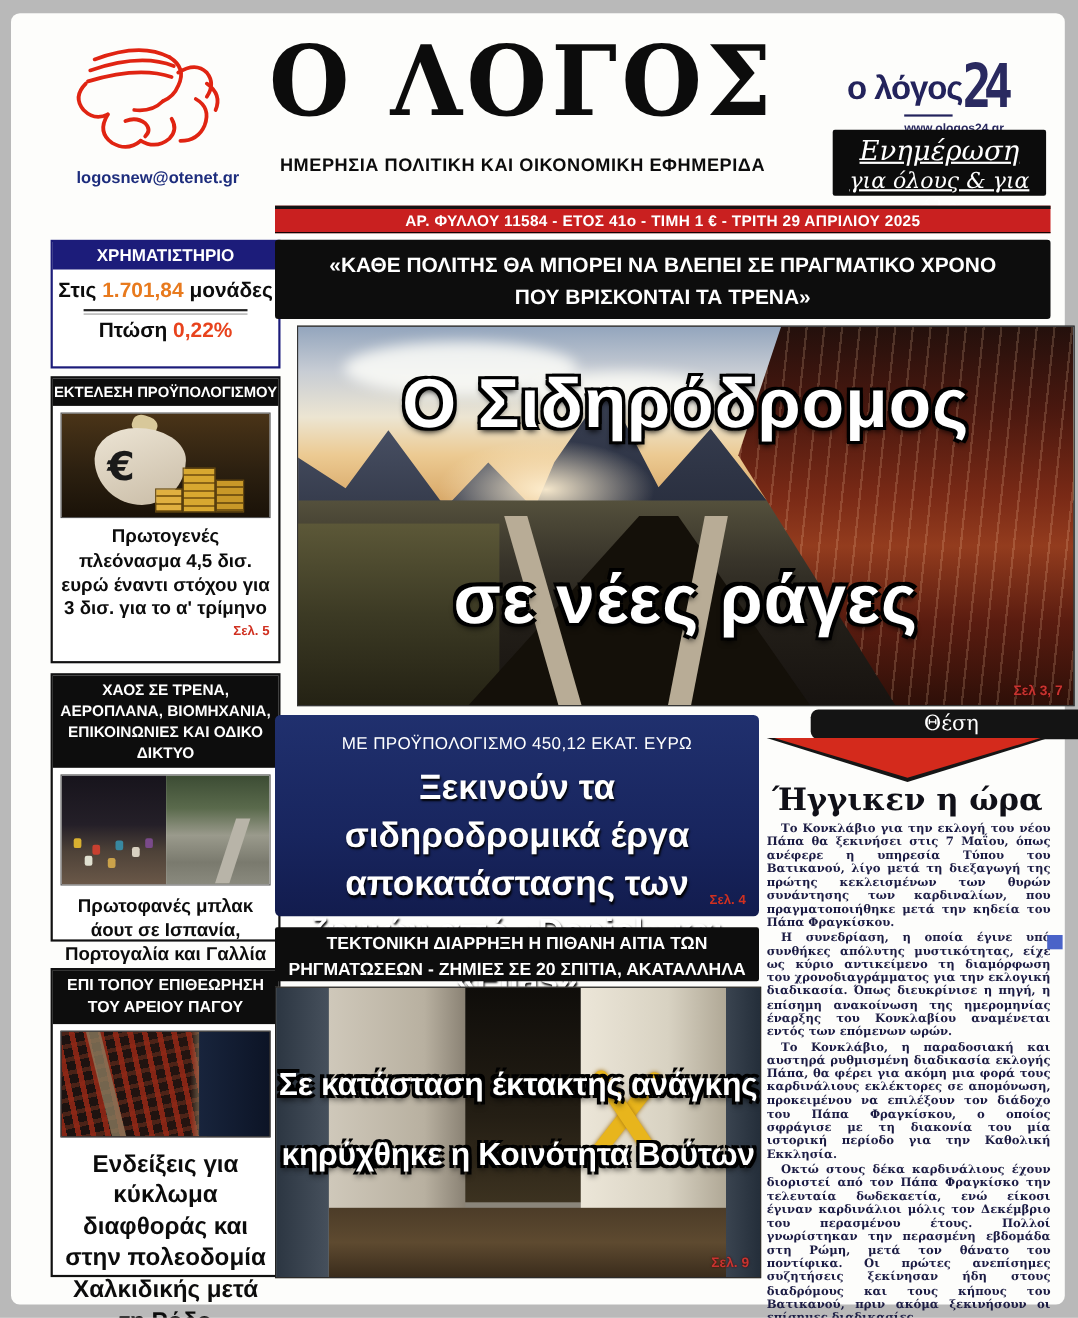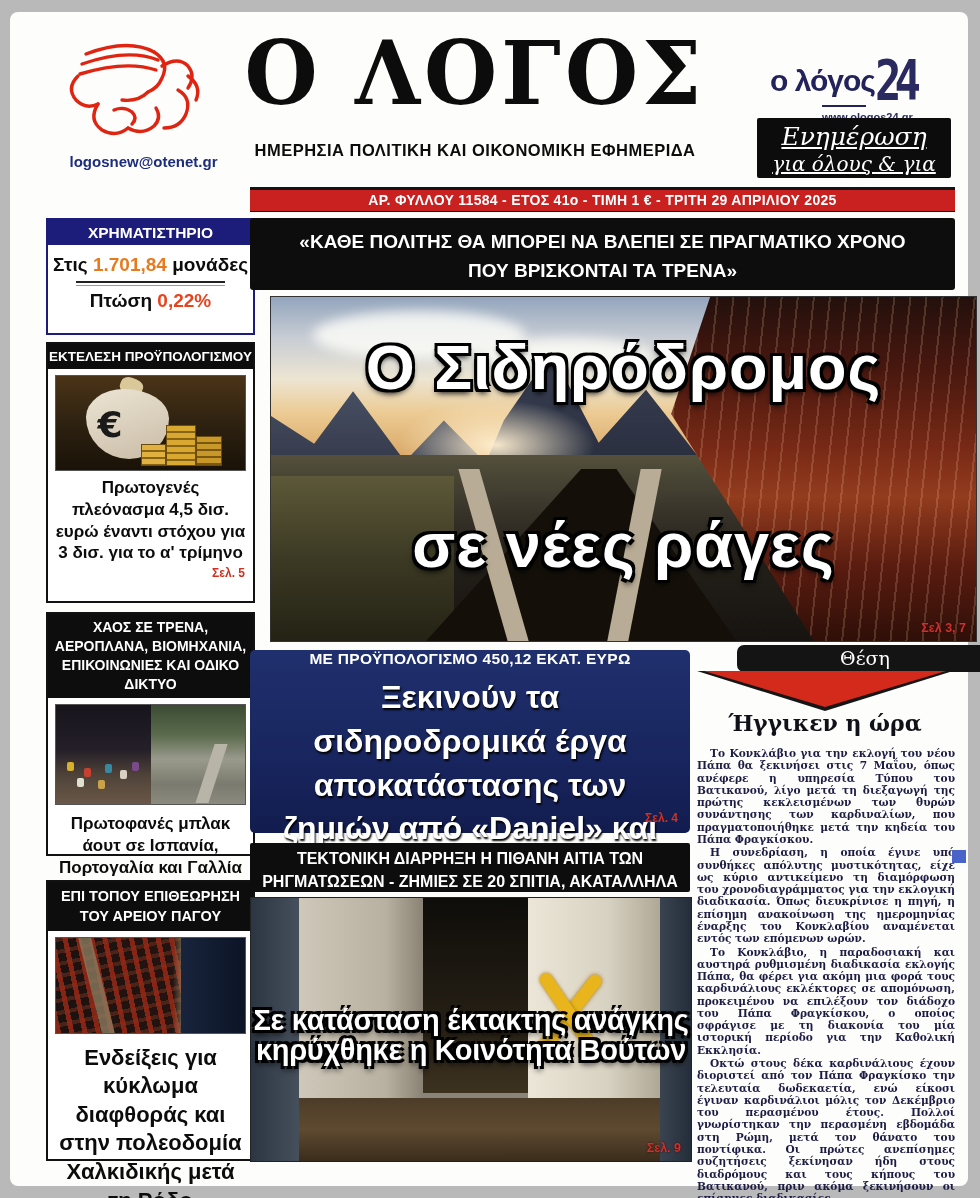--- a/index.html
+++ b/index.html
@@ -111,49 +111,49 @@
          clip-path:polygon(18% 0,100% 0,100% 100%,50% 100%,6% 34%);
          background:repeating-linear-gradient(96deg,rgba(255,210,170,.18) 0 2px,rgba(0,0,0,0) 2px 16px);}
   .outline-head{color:#fff;font-weight:bold;text-align:center;width:100%;
      text-shadow:-3px -3px 0 #000,3px -3px 0 #000,-3px 3px 0 #000,3px 3px 0 #000,0 4px 6px #000;}
   .lead-l1{position:absolute;left:0;top:34px;font-size:63px;letter-spacing:1px;}
   .lead-l2{position:absolute;left:0;top:212px;font-size:63px;letter-spacing:1px;}
   .photopage{position:absolute;right:10px;bottom:6px;color:#c83430;font-size:12.5px;font-weight:bold;
              text-shadow:0 0 2px #400;}
   .worksbox{left:250px;top:650px;width:440px;height:183px;border-radius:5px;
             background:linear-gradient(180deg,#20306e 0%,#18255e 60%,#121c4e 100%);box-sizing:border-box;}
-  .works-kicker{color:#fff;font-size:15.5px;font-weight:bold;text-align:center;letter-spacing:.3px;}
+  .works-kicker{color:#fff;font-size:15.5px;font-weight:normal;text-align:center;margin-top:18px;letter-spacing:.3px;}
   .works-head{color:#fff;font-size:32px;font-weight:bold;text-align:center;line-height:1.37;margin-top:8px;
               padding:0 12px;text-shadow:1px 2px 2px #000;}
   .works-page{position:absolute;right:12px;bottom:8px;color:#d03020;font-size:12px;font-weight:bold;}
   .tectonic{left:250px;top:843px;width:440px;height:49px;background:#0d0d0d;color:#fff;border-radius:2px;
             font-size:16px;font-weight:bold;text-align:center;line-height:1.42;padding-top:5px;box-sizing:border-box;}
   .alley{left:250px;top:897px;width:440px;height:263px;overflow:hidden;border:1px solid #222;background:#8a857a;}
   .al-ldoor{position:absolute;left:0;top:0;width:11%;height:100%;background:linear-gradient(90deg,#2c3642,#46505c);}
   .al-lwall{position:absolute;left:11%;top:0;width:28%;height:100%;background:linear-gradient(90deg,#cfc8ba,#b8b0a0 70%,#8a8274);}
   .al-mid{position:absolute;left:39%;top:0;width:24%;height:74%;background:linear-gradient(180deg,#0f0d0a 0%,#241e14 60%,#3c3220 100%);}
   .al-rwall{position:absolute;left:63%;top:0;width:30%;height:100%;background:linear-gradient(90deg,#ece6d8,#d8d2c2 60%,#b0a896);}
   .al-rdoor{position:absolute;right:0;top:0;width:7%;height:100%;background:linear-gradient(90deg,#3a4450,#242e3a);}
   .al-floor{position:absolute;left:11%;bottom:0;width:82%;height:24%;
             background:linear-gradient(180deg,#4c3c28 0%,#5e4a30 50%,#3a2c1c 100%);}
   .xmark{position:absolute;left:71%;top:26%;width:13px;height:96px;background:#e8b51c;border-radius:7px;box-shadow:0 0 4px #a07010;}
   .x1{transform:rotate(38deg);}
   .x2{transform:rotate(-34deg);}
-  .em-l1{position:absolute;left:0;top:72px;font-size:29px;letter-spacing:-.3px;margin-top:34px;}
+  .em-l1{position:absolute;left:0;top:72px;font-size:29px;letter-spacing:-.3px;}
   .em-l2{position:absolute;left:0;top:136px;font-size:29px;letter-spacing:-.3px;}
 
   
   .op-bar{left:697px;top:645px;width:256px;height:27px;background:#141414;border-radius:7px;color:#fff;
           font-family:"DejaVu Serif",serif;font-size:19px;text-align:center;line-height:26px;margin-left:40px;}
   .tri-outer{left:697px;top:671px;width:0;height:0;border-left:128px solid transparent;
              border-right:128px solid transparent;border-top:40px solid #161616;}
   .tri-inner{left:704px;top:671px;width:0;height:0;border-left:121px solid transparent;
              border-right:121px solid transparent;border-top:36px solid #d42a1c;}
   .op-title{left:697px;top:710px;width:256px;text-align:center;font-family:"DejaVu Serif",serif;
-            font-weight:bold;font-size:22px;color:#101018;}
+            font-weight:bold;font-size:28px;color:#101018;}
   .op-body{left:697px;top:747px;width:258px;font-family:"DejaVu Serif",serif;font-weight:bold;
            font-size:10.6px;line-height:1.16;color:#1c1c44;text-align:justify;}
   .op-body p{margin:0 0 1px 0;text-indent:13px;}
 
   .artifact-blue{left:952px;top:850px;width:14px;height:13px;background:#4a63c8;}
 
   
   .faceslogo{left:58px;top:36px;width:176px;height:116px;}
 </style>
 </head>

